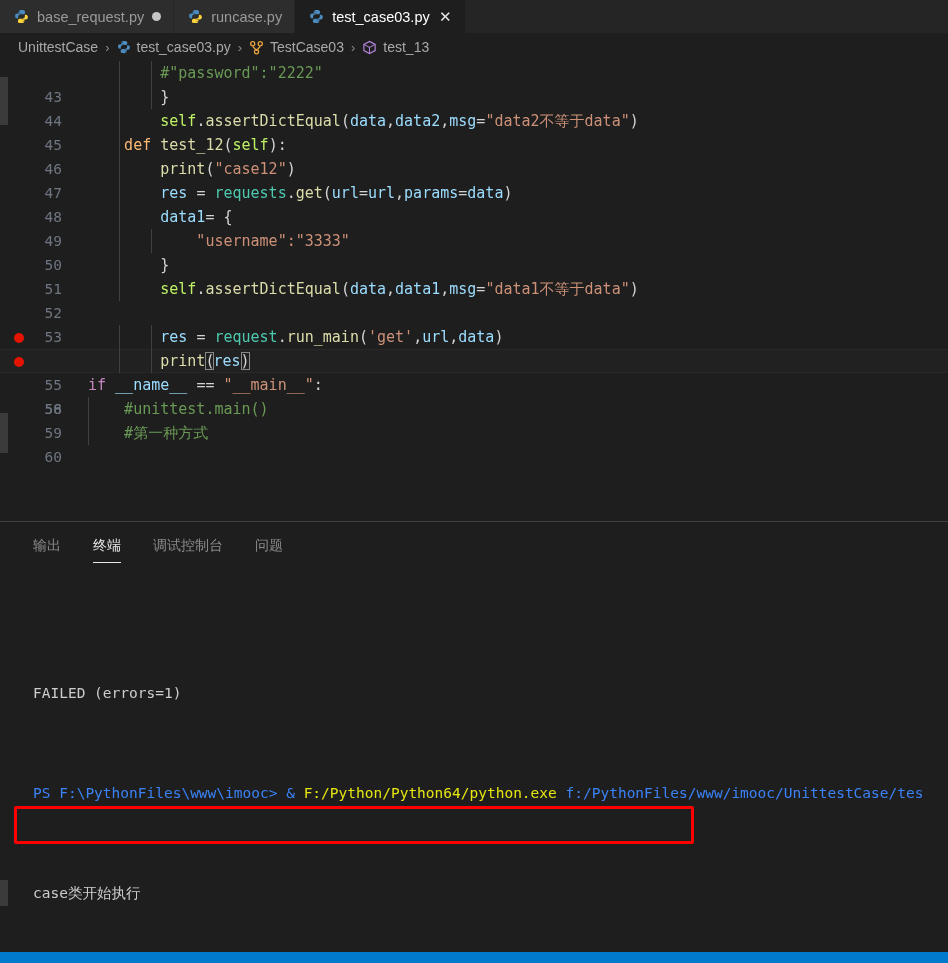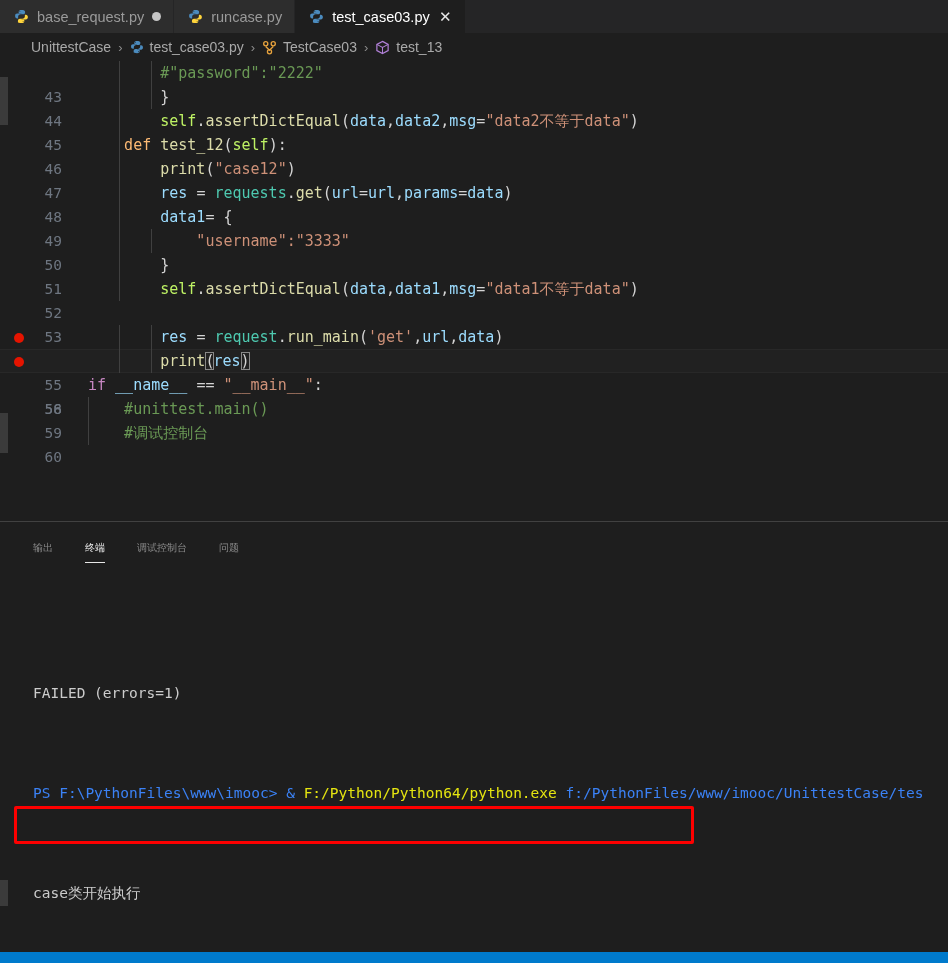--- a/index.html
+++ b/index.html
@@ -29,21 +29,21 @@
   }
   .tab .closex{
     width:15px;height:15px;flex:none;color:#e6e6e6;font-size:15px;line-height:15px;text-align:center;
     font-family:"Liberation Sans", sans-serif;
   }
   .tabfill{flex:1;background:#252526;}
 
   
   .breadcrumb{
     height:28px;display:flex;align-items:center;gap:0px;
-    background:#1e1e1e;padding-left:31px;
+    background:#1e1e1e;padding-left:18px;
     font-family:"Liberation Sans", sans-serif;font-size:14px;color:#a9a9a9;
   }
   .crumb{display:flex;align-items:center;gap:6px;}
   .sep{color:#8c8c8c;padding:0 7px;font-size:13px;}
   .crumb svg{display:block;}
 
   
   .editor{
     position:relative;
     height:460px;
@@ -89,21 +89,21 @@
   .bmatch{outline:1px solid #888888;outline-offset:-1px;}
   .caret{display:inline-block;width:0;border-left:1px solid #d4d4d4;height:17px;
          vertical-align:-3px;margin:0 -1px;}
 
   
   .panelsep{height:1px;background:#414141;}
   .panel{background:#1e1e1e;height:100%;}
   .paneltabs{
     display:flex;align-items:flex-end;height:41px;padding-left:33px;gap:32px;
     background:#1e1e1e;
-    font-family:"Liberation Sans", sans-serif;font-size:10px;
+    font-family:"Liberation Sans", sans-serif;font-size:14px;
   }
   .ptab{
     color:#8a8a8a;padding-bottom:8px;position:relative;white-space:nowrap;
   }
   .ptab.active{color:#e7e7e7;}
   .ptab.active::after{
     content:"";position:absolute;left:0;right:0;bottom:0;height:1px;background:#e7e7e7;
   }
 
   .terminal{
@@ -318,21 +318,21 @@
 
       <div class="line">
         <span class="ln">59</span>
         <span class="guide" style="left:88px"></span>
         <span class="code"><span class="cmt">    #unittest.main()</span></span>
       </div>
 
       <div class="line">
         <span class="ln">60</span>
         <span class="guide" style="left:88px"></span>
-        <span class="code"><span class="cmt">    #调试控制台</span></span>
+        <span class="code"><span class="cmt">    #第一种方式</span></span>
       </div>
 
 
     </div>
   </div>
 
   <div class="panelsep"></div>
 
   <div class="panel">
     <div class="paneltabs">

